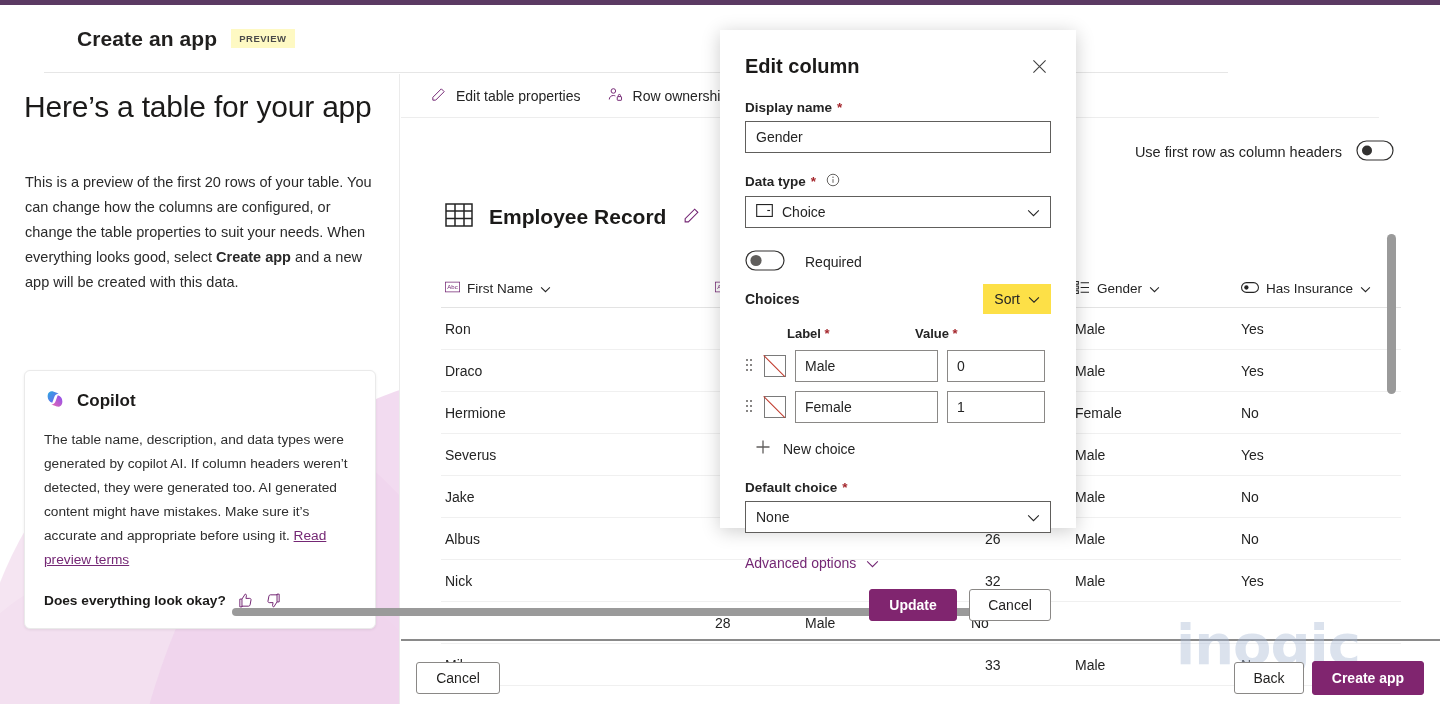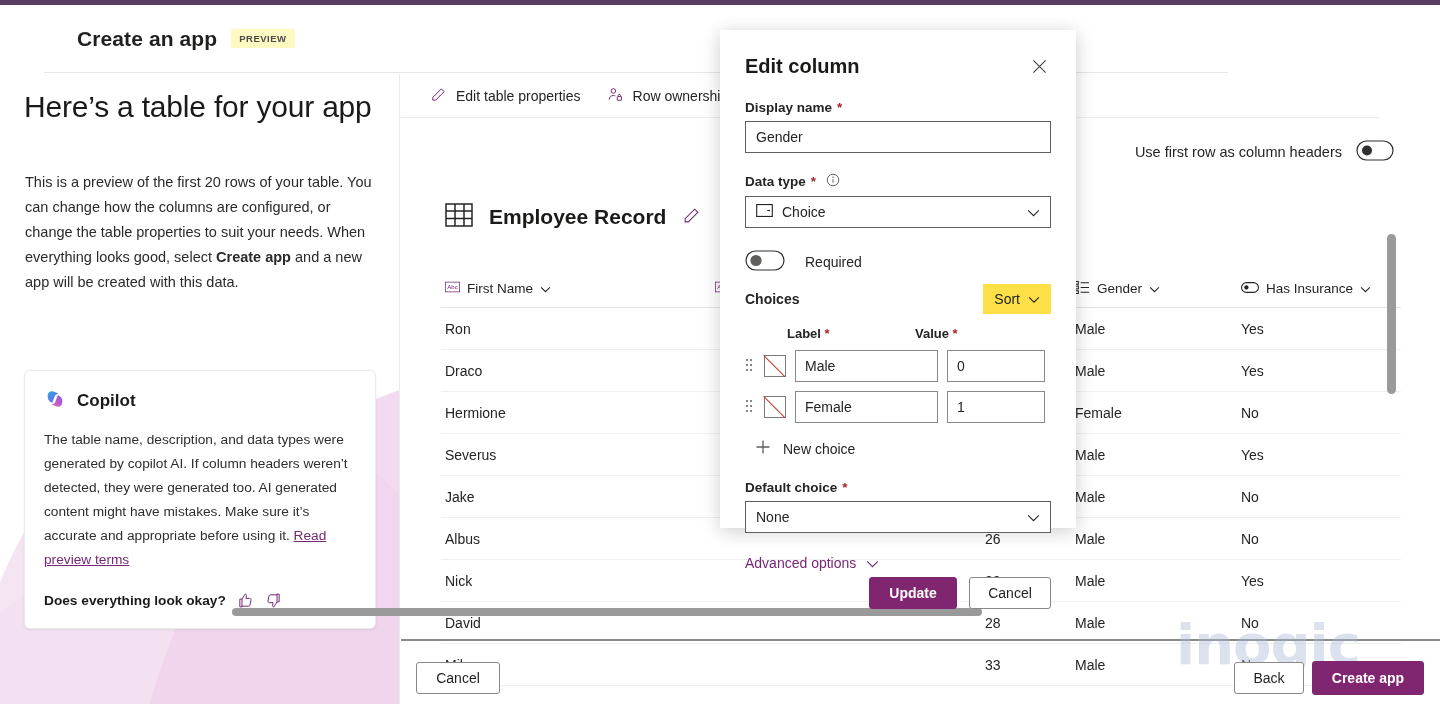--- a/index.html
+++ b/index.html
@@ -163,21 +163,21 @@
   .swatch::after { content:""; position:absolute; left:-1px; top:-1px; width:30px; height:1px; background:#c0392b; transform:rotate(45deg); transform-origin:0 0; }
   .choice-label-input { width:143px; height:32px; border:1px solid #8a8886; font-size:14px; padding:0 9px; color:#242424; font-family:"Liberation Sans", sans-serif; }
   .choice-value-input { width:98px; height:32px; border:1px solid #8a8886; font-size:14px; padding:0 9px; color:#242424; font-family:"Liberation Sans", sans-serif; }
 
   #new-choice { margin-top:16px; margin-left:10px; display:flex; align-items:center; gap:12px; cursor:pointer; font-size:14px; color:#242424; }
 
   #default-choice-wrap { margin-top:22px; }
 
   #advanced-options { margin-top:22px; display:flex; align-items:center; gap:10px; cursor:pointer; color:#742774; font-size:14px; }
 
-  #dlg-actions { margin-top:6px; display:flex; justify-content:flex-end; gap:12px; }
+  #dlg-actions { margin-top:18px; display:flex; justify-content:flex-end; gap:12px; }
   #dlg-update { width:88px; height:32px; }
   #dlg-cancel { width:82px; height:32px; }
 </style>
 </head>
 <body>
 
 <div id="top-strip"></div>
 
 <div id="app-header">
   <span id="app-title">Create an app</span>
@@ -384,21 +384,20 @@
           <div class="cell c-ins">No</div>
         </div>
         <div class="grid-row">
           <div class="cell c-first">Nick</div>
           <div class="cell c-last"></div>
           <div class="cell c-age">32</div>
           <div class="cell c-gender">Male</div>
           <div class="cell c-ins">Yes</div>
         </div>
         <div class="grid-row">
-          <div class="cell c-first">David</div>
           <div class="cell c-last"></div>
           <div class="cell c-age">28</div>
           <div class="cell c-gender">Male</div>
           <div class="cell c-ins">No</div>
         </div>
         <div class="grid-row">
           <div class="cell c-first">Mike</div>
           <div class="cell c-last"></div>
           <div class="cell c-age">33</div>
           <div class="cell c-gender">Male</div>

